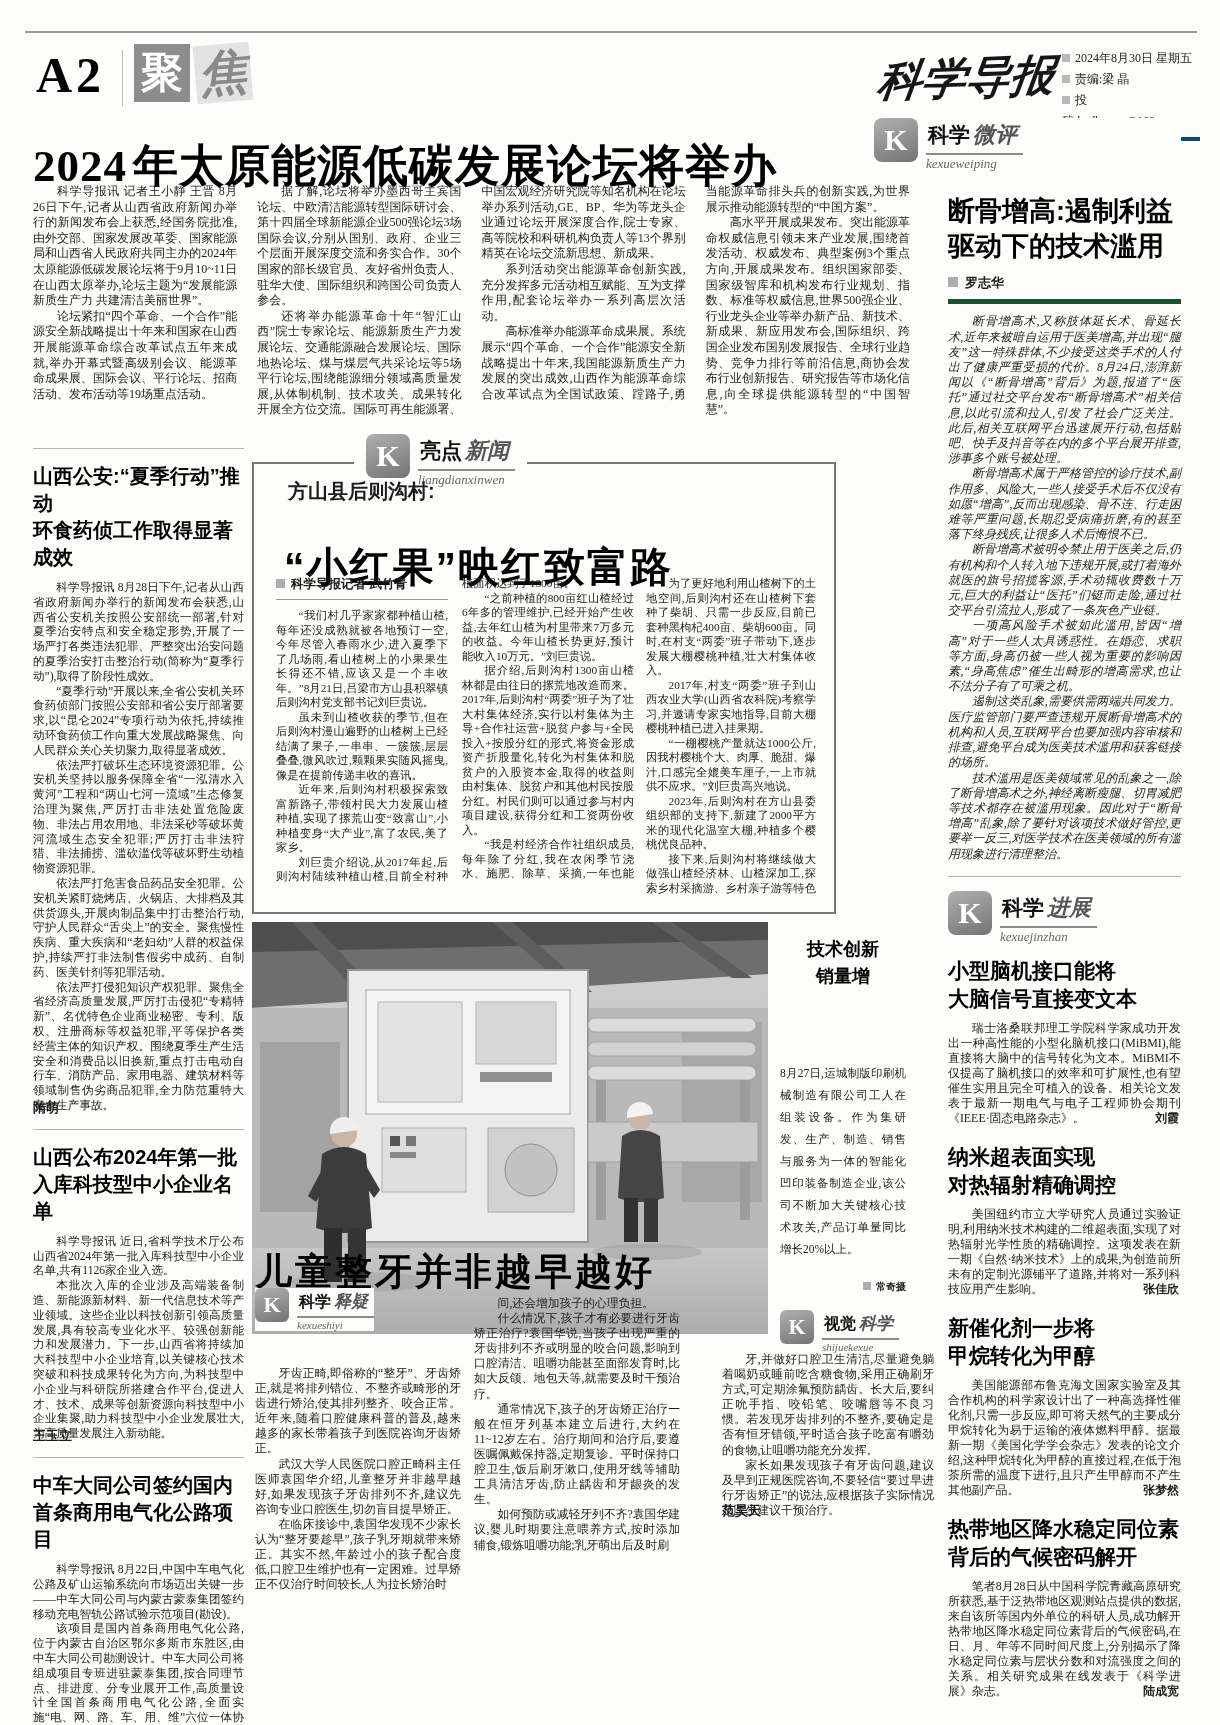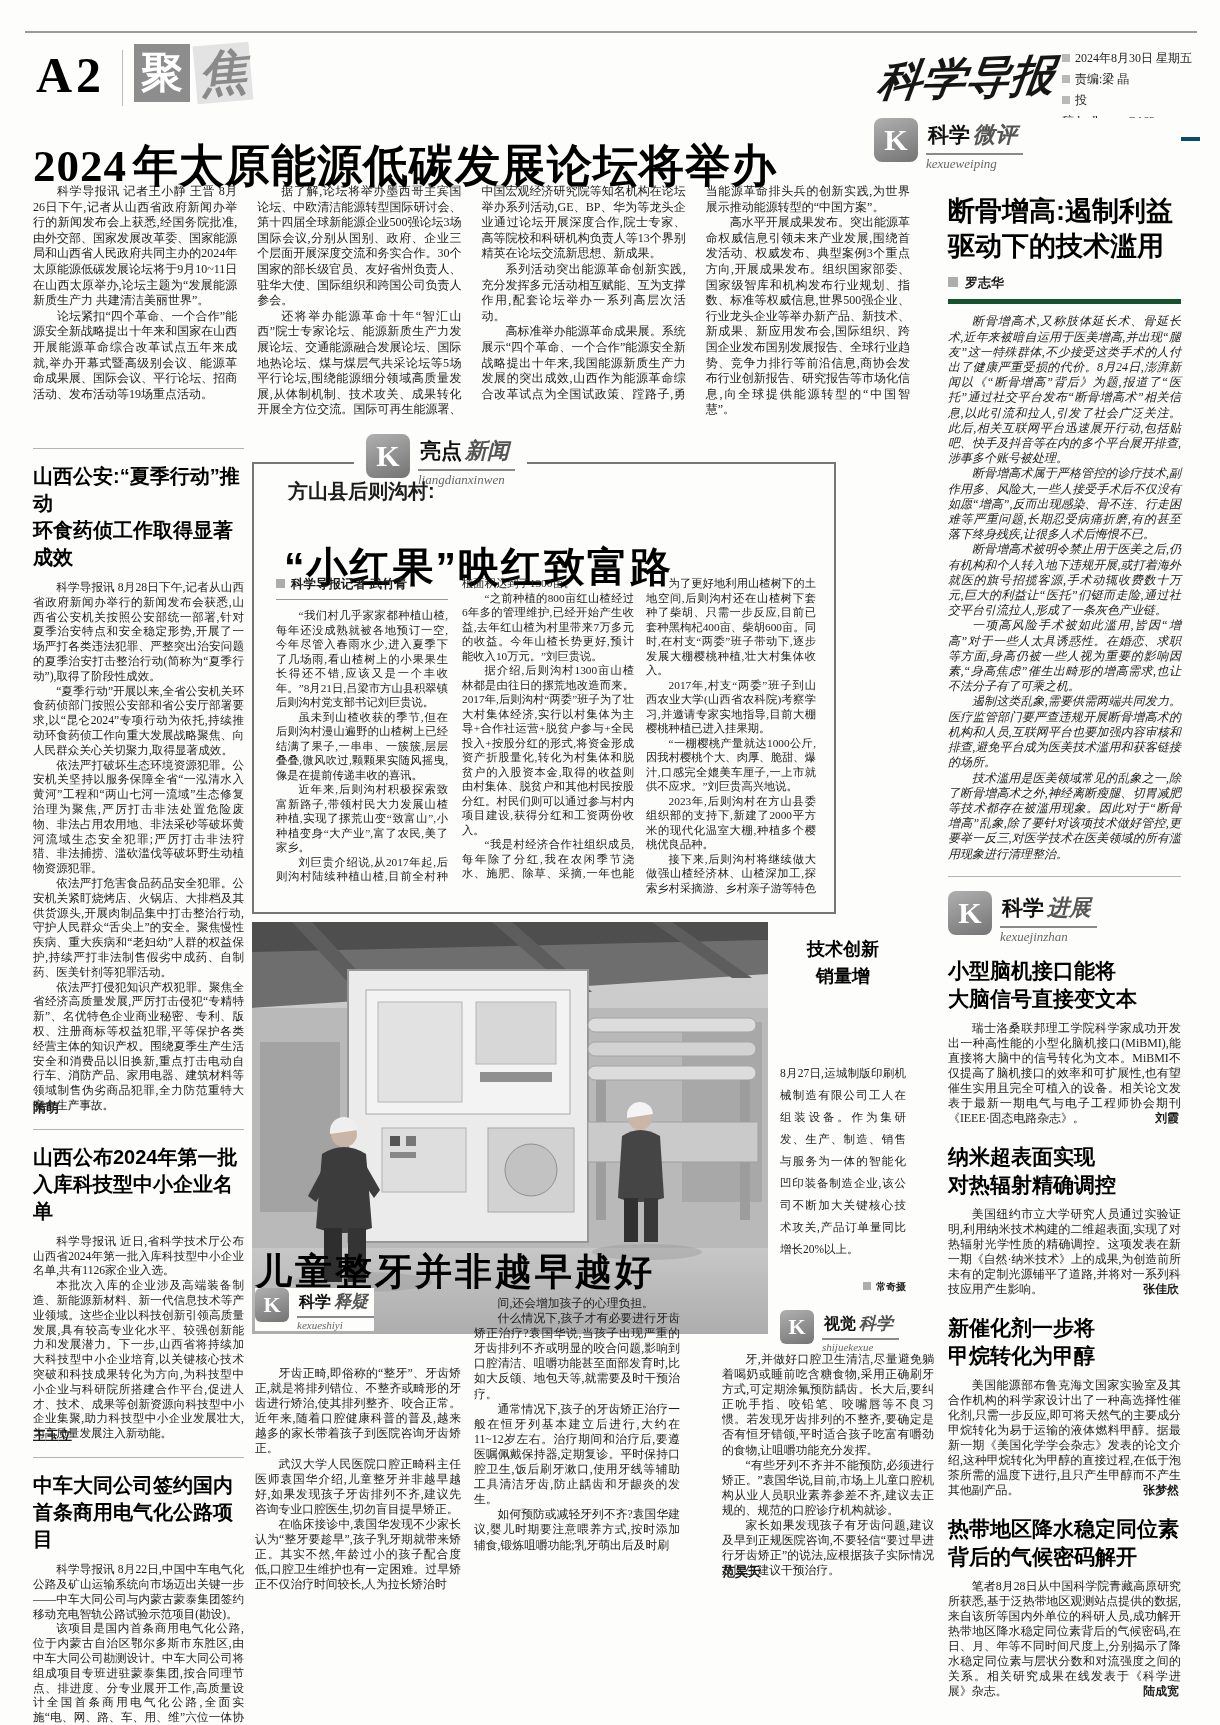--- a/index.html
+++ b/index.html
@@ -274,21 +274,20 @@
     </div>
   <div class="abs zy-col" id="zy-col2">
       <p>间,还会增加孩子的心理负担。</p>
       <p>什么情况下,孩子才有必要进行牙齿矫正治疗?袁国华说,当孩子出现严重的牙齿排列不齐或明显的咬合问题,影响到口腔清洁、咀嚼功能甚至面部发育时,比如大反颌、地包天等,就需要及时干预治疗。</p>
       <p>通常情况下,孩子的牙齿矫正治疗一般在恒牙列基本建立后进行,大约在11~12岁左右。治疗期间和治疗后,要遵医嘱佩戴保持器,定期复诊。平时保持口腔卫生,饭后刷牙漱口,使用牙线等辅助工具清洁牙齿,防止龋齿和牙龈炎的发生。</p>
       <p>如何预防或减轻牙列不齐?袁国华建议,婴儿时期要注意喂养方式,按时添加辅食,锻炼咀嚼功能;乳牙萌出后及时刷</p>
     </div>
   <div class="abs zy-col" id="zy-col3">
     <div>
         <p>牙,并做好口腔卫生清洁,尽量避免躺着喝奶或睡前吃含糖食物,采用正确刷牙方式,可定期涂氟预防龋齿。长大后,要纠正吮手指、咬铅笔、咬嘴唇等不良习惯。若发现牙齿排列的不整齐,要确定是否有恒牙错颌,平时适合孩子吃富有嚼劲的食物,让咀嚼功能充分发挥。</p>
-        <p>“有些牙列不齐并不能预防,必须进行矫正。”袁国华说,目前,市场上儿童口腔机构从业人员职业素养参差不齐,建议去正规的、规范的口腔诊疗机构就诊。</p>
         <p>家长如果发现孩子有牙齿问题,建议及早到正规医院咨询,不要轻信“要过早进行牙齿矫正”的说法,应根据孩子实际情况及医生建议干预治疗。</p>
       </div>
     <div class="art-author">范昊天</div>
   </div>
 
   <aside class="abs" id="right-rail">
     <div class="badge wp-badge">
       <span class="k">K</span>
       <span class="bt">
         <span class="bl"><span>科学</span><span class="b2">微评</span></span>

